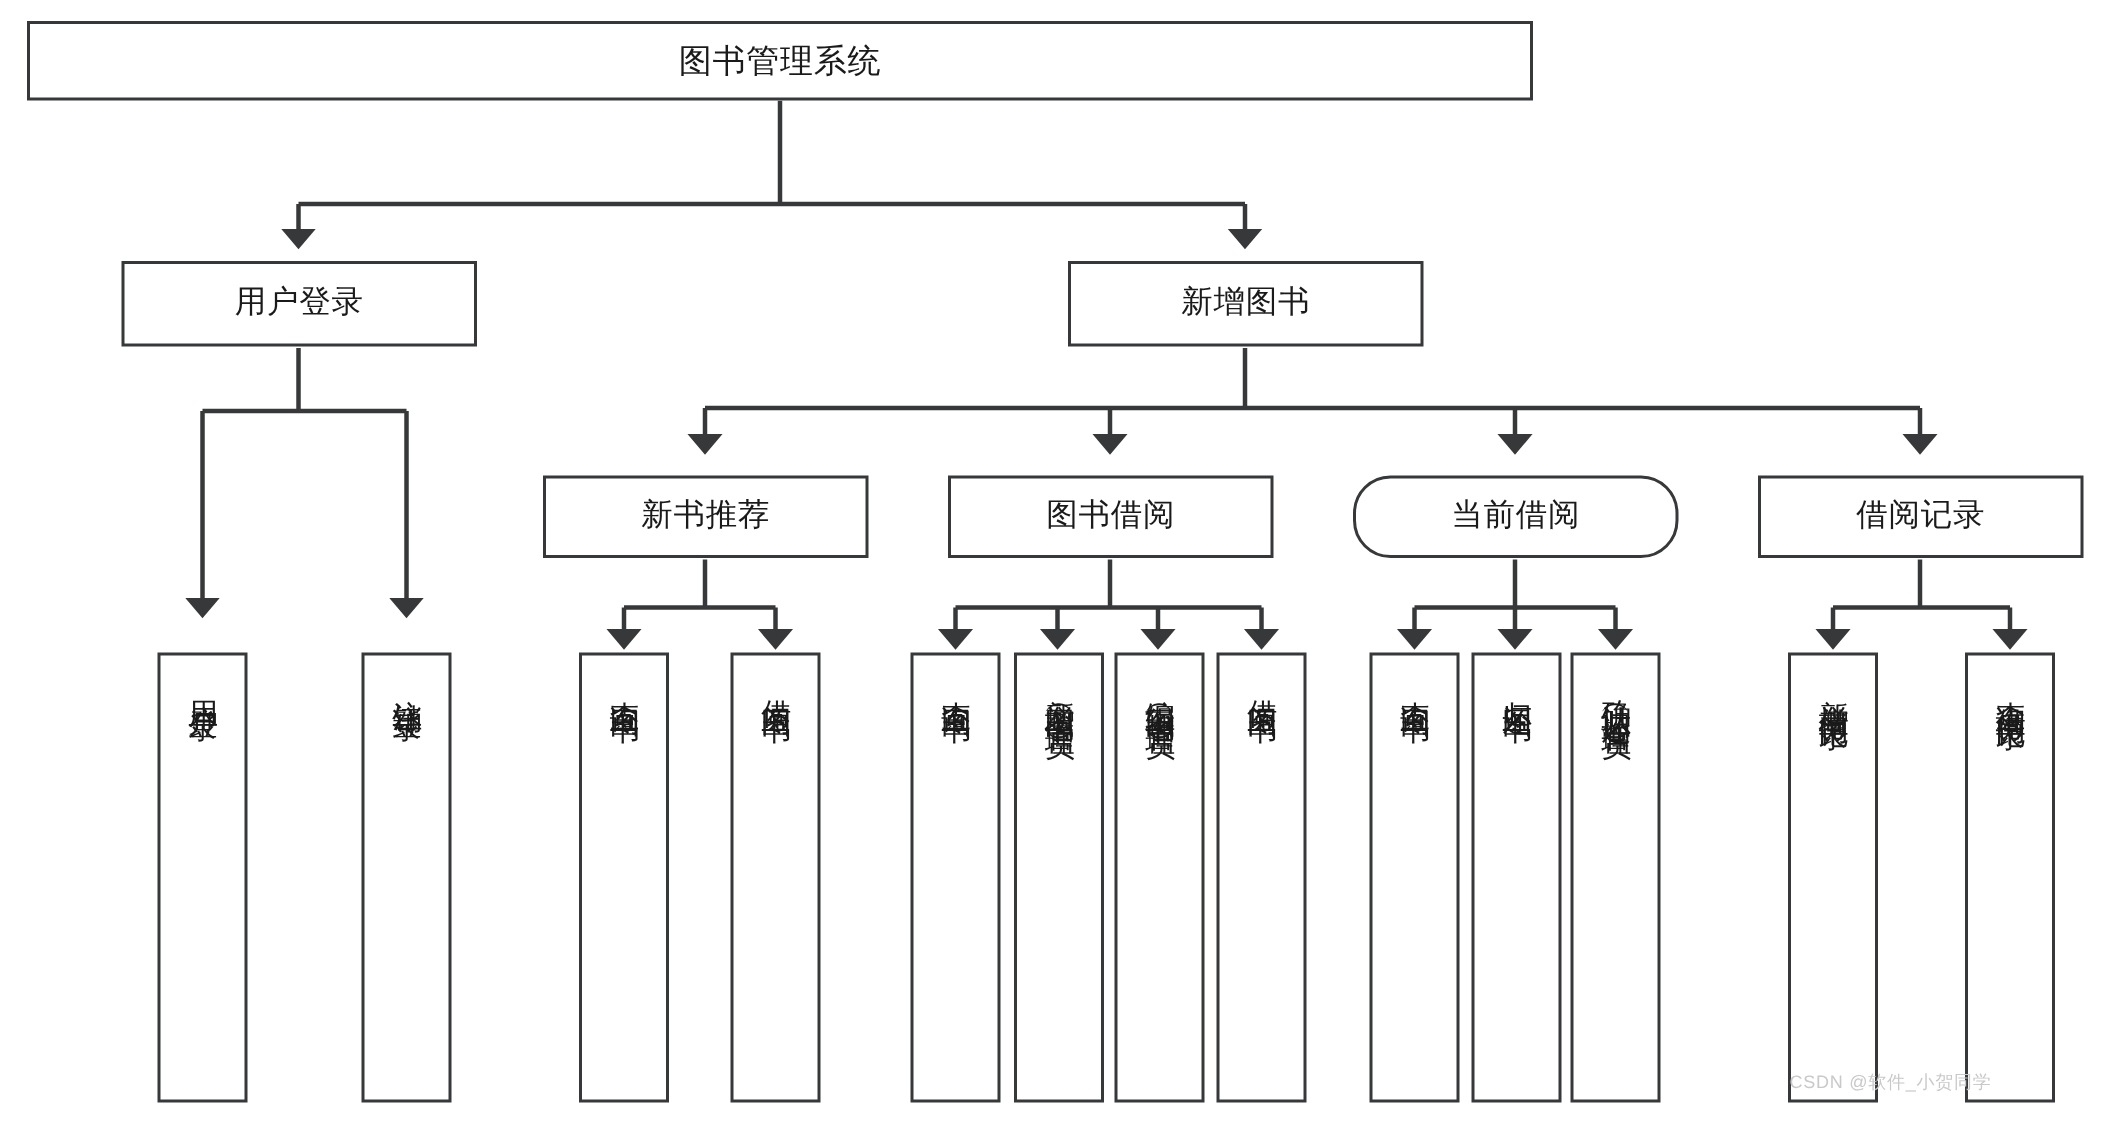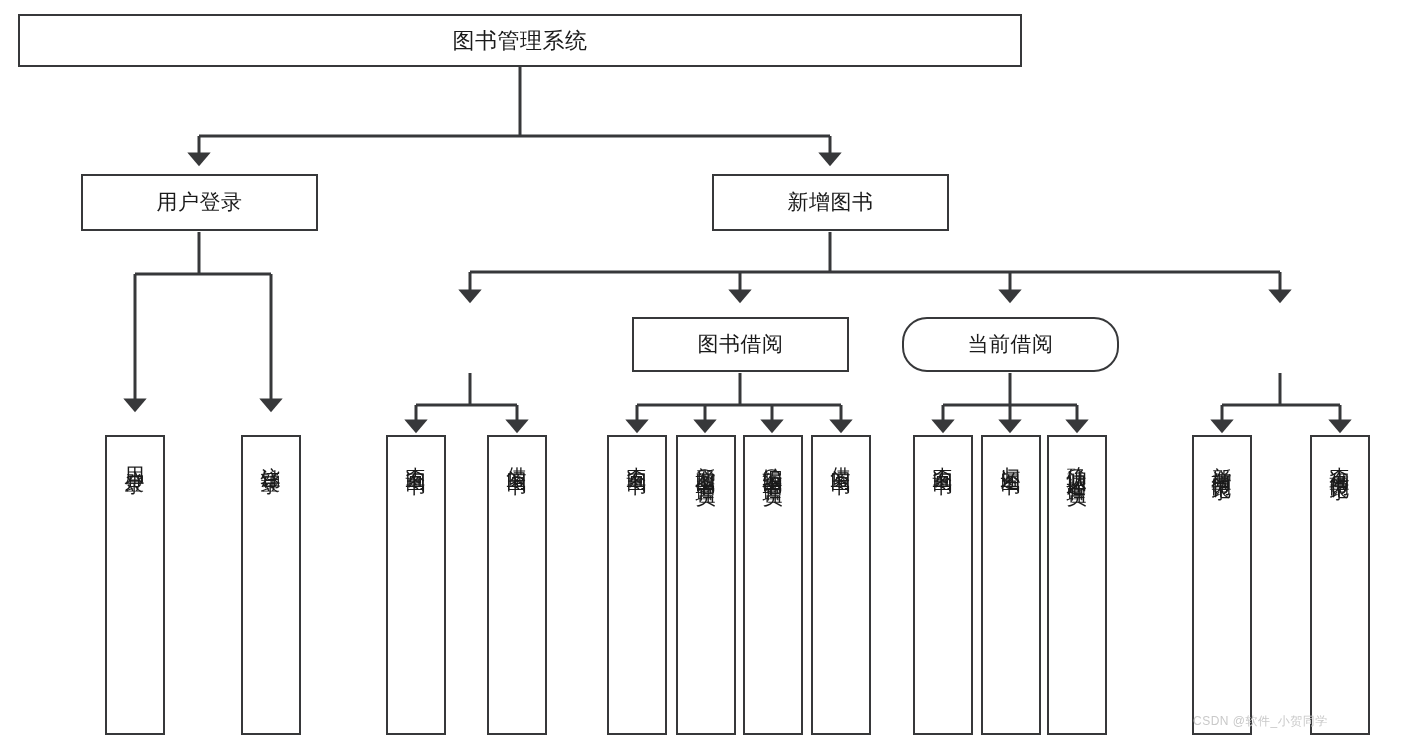--- a/index.html
+++ b/index.html
@@ -132,26 +132,32 @@
     <span class="node-label">图书管理系统</span>
   </div>
 
   <div class="node horizontal" style="left:81px; top:174px; width:237px; height:57px;">
     <span class="node-label">用户登录</span>
   </div>
   <div class="node horizontal" style="left:712px; top:174px; width:237px; height:57px;">
     <span class="node-label">新增图书</span>
   </div>
 
+  <div class="node horizontal" style="left:362px; top:317px; width:217px; height:55px;">
+    <span class="node-label">新书推荐</span>
+  </div>
   <div class="node horizontal" style="left:632px; top:317px; width:217px; height:55px;align-items:center;">
     <span class="node-label">图书借阅</span>
   </div>
   <div class="node horizontal" style="left:902px; top:317px; width:217px; height:55px;border-radius:25px;">
     <span class="node-label">当前借阅</span>
   </div>
+  <div class="node horizontal" style="left:1172px; top:317px; width:217px; height:55px;">
+    <span class="node-label">借阅记录</span>
+  </div>
 
   <div class="node vertical" style="left:105px; top:435px; width:60px; height:300px;">
     <span class="node-label">用户登录</span>
   </div>
   <div class="node vertical" style="left:241px; top:435px; width:60px; height:300px;">
     <span class="node-label">注销登录</span>
   </div>
 
   <div class="node vertical" style="left:386px; top:435px; width:60px; height:300px;">
     <span class="node-label">查询图书</span>

